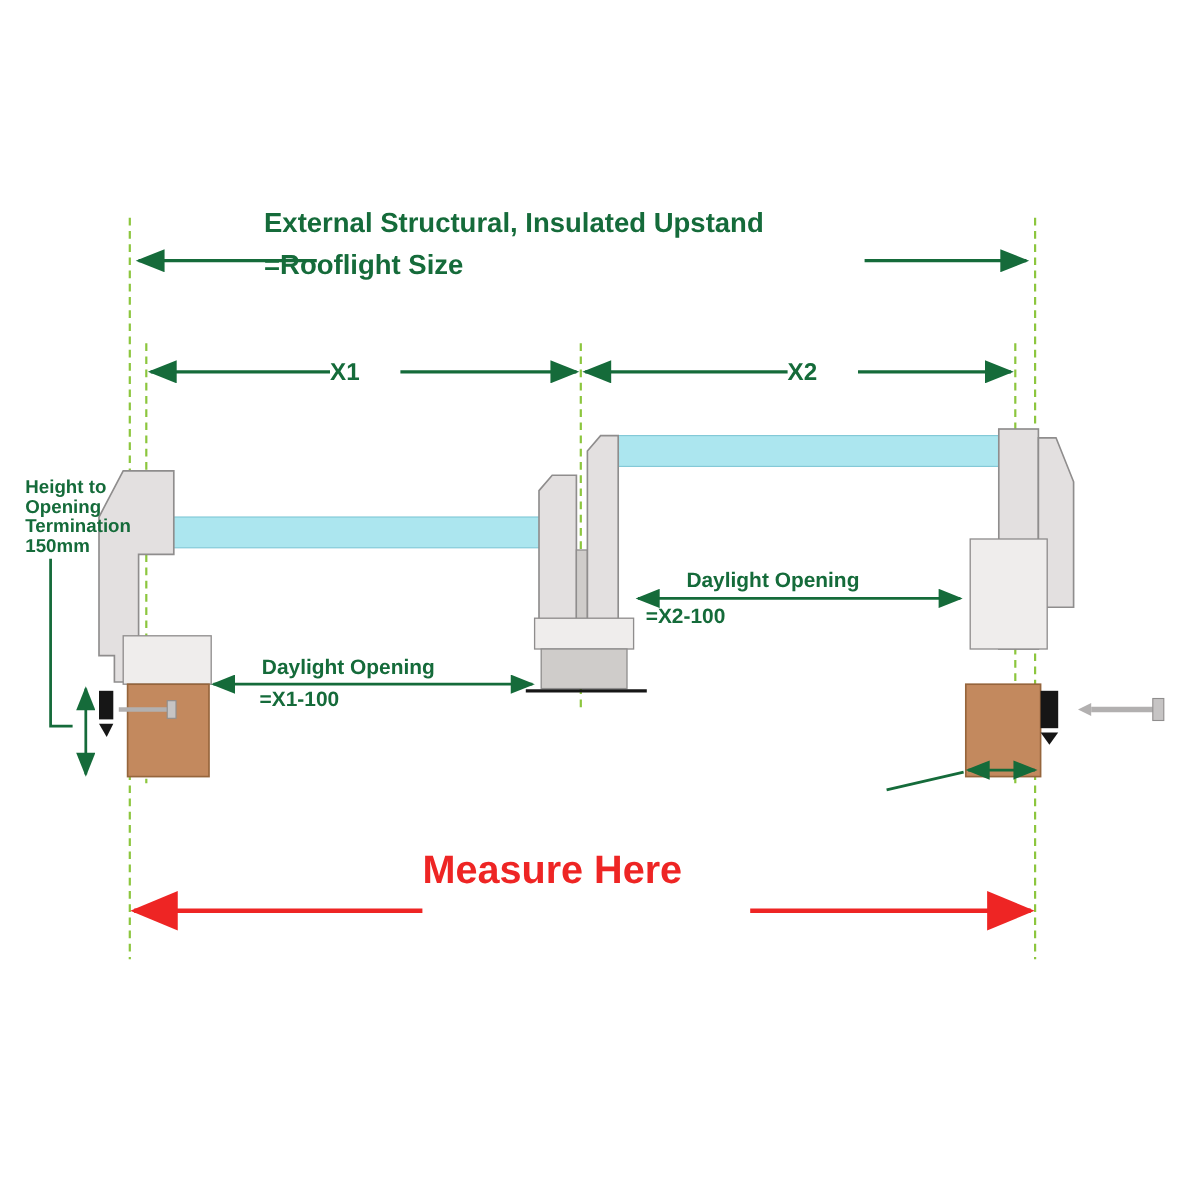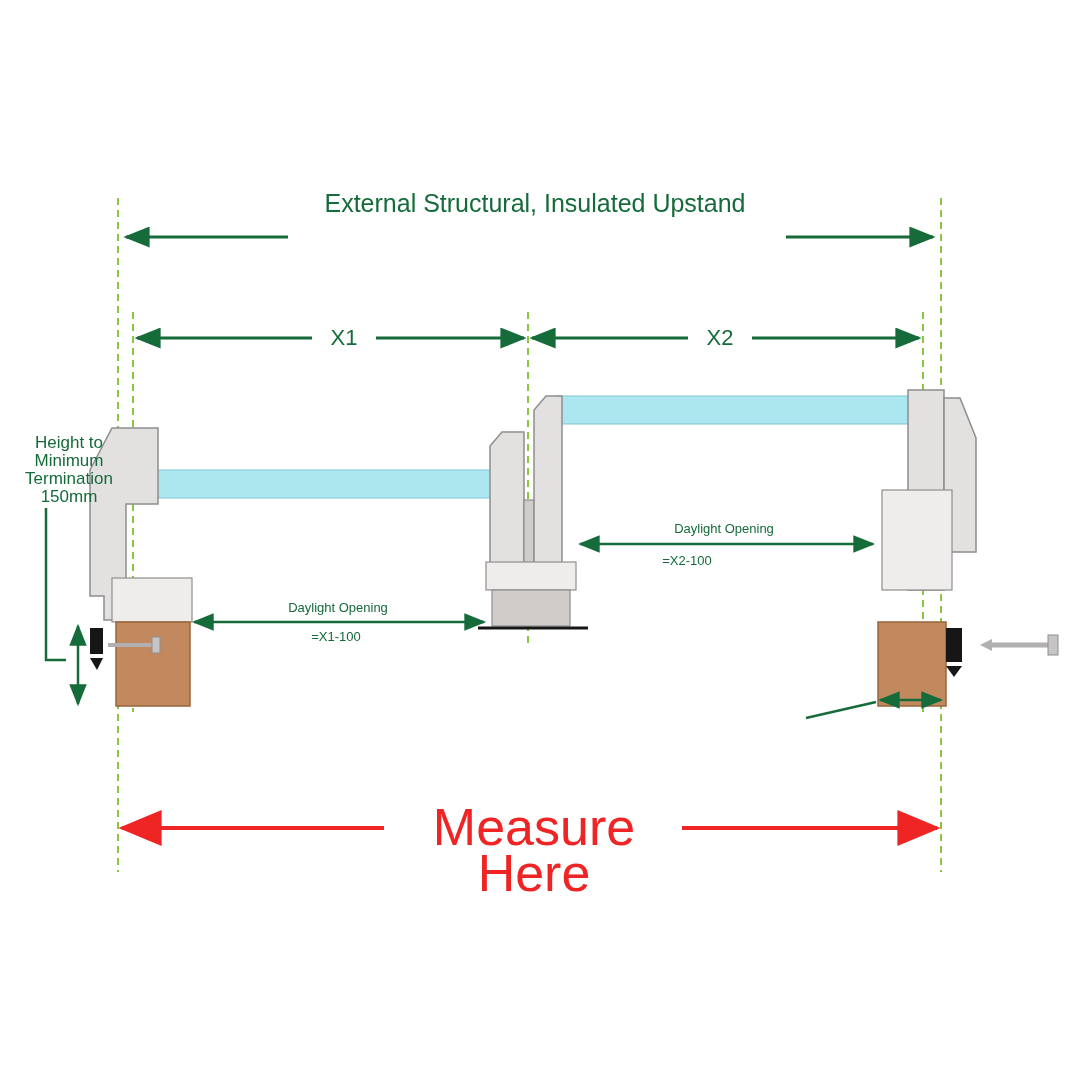--- a/index.html
+++ b/index.html
@@ -21,30 +21,30 @@
   .frame{fill:var(--frame);stroke:var(--frame-stroke);stroke-width:1.5;}
   .frame-light{fill:var(--frame-light);stroke:var(--frame-stroke);stroke-width:1.2;}
   .frame-dark{fill:var(--frame-dark);stroke:var(--frame-stroke);stroke-width:1.2;}
   .timber{fill:var(--timber);stroke:var(--timber-stroke);stroke-width:1.5;}
   .blackpart{fill:var(--black);}
   .blackline{stroke:var(--black);stroke-width:3;}
   .screwshaft{stroke:var(--screw);stroke-width:4;}
   .screwshaft2{stroke:var(--screw);stroke-width:5;}
   .screwfill{fill:var(--screw);}
   .screwhead{fill:#c6c4c4;stroke:var(--frame-stroke);stroke-width:1;}
-  .label{position:absolute;color:var(--dark-green);font-weight:400;text-align:center;}
+  .label{position:absolute;color:var(--dark-green);font-weight:700;}
   .title{left:240px;top:184px;width:590px;font-size:25px;line-height:38px;}
   .xdim{top:322px;width:64px;height:32px;font-size:22px;line-height:32px;background:#fff;}
-  .x1{left:312px;} .x2{left:688px;}
+  .x1{left:300px;} .x2{left:716px;}
   .hm{left:4px;top:434px;width:92px;font-size:17px;line-height:18px;margin-left:19px;}
-  .dl{width:200px;font-size:13px;line-height:22px;}
+  .dl{width:200px;font-size:19px;line-height:22px;}
   .dl1a{left:238px;top:597px;} .dl1b{left:236px;top:626px;}
   .dl2a{left:624px;top:518px;} .dl2b{left:587px;top:550px;}
   .min{left:680px;top:704px;width:140px;font-size:19px;line-height:26px;}
-  .measure{left:384px;top:804px;width:300px;font-size:52px;line-height:46px;color:var(--red);}
+  .measure{left:384px;top:768px;width:300px;font-size:36px;line-height:46px;color:var(--red);}
 </style>
 </head>
 <body>
 
 <div class="canvas">
 
   <svg class="layer" viewBox="0 0 1080 1080">
     <defs>
       <marker id="ag" viewBox="0 0 10 8" refX="9" refY="4" markerWidth="9" markerHeight="7" orient="auto-start-reverse">
         <path d="M0,0 L10,4 L0,8 Z" class="fill-green"></path>
@@ -106,28 +106,29 @@
 
     <line class="garrow" x1="880" y1="700" x2="941" y2="700" marker-start="url(#ag)" marker-end="url(#ag)"></line>
     <line class="gline" x1="876" y1="702" x2="806" y2="718"></line>
 
     <line class="rline" x1="384" y1="828" x2="122" y2="828" marker-end="url(#ar)"></line>
     <line class="rline" x1="682" y1="828" x2="937" y2="828" marker-end="url(#ar)"></line>
   </svg>
 
   <div class="label title">
     <div>External Structural, Insulated Upstand</div>
+    <div>=Rooflight Size</div>
   </div>
 
   <div class="label xdim x1">X1</div>
   <div class="label xdim x2">X2</div>
 
   <div class="label hm">
     <div>Height to</div>
-    <div>Minimum</div>
+    <div>Opening</div>
     <div>Termination</div>
     <div>150mm</div>
   </div>
 
   <div class="label dl dl1a">Daylight Opening</div>
   <div class="label dl dl1b">=X1-100</div>
 
   <div class="label dl dl2a">Daylight Opening</div>
   <div class="label dl dl2b">=X2-100</div>
 

